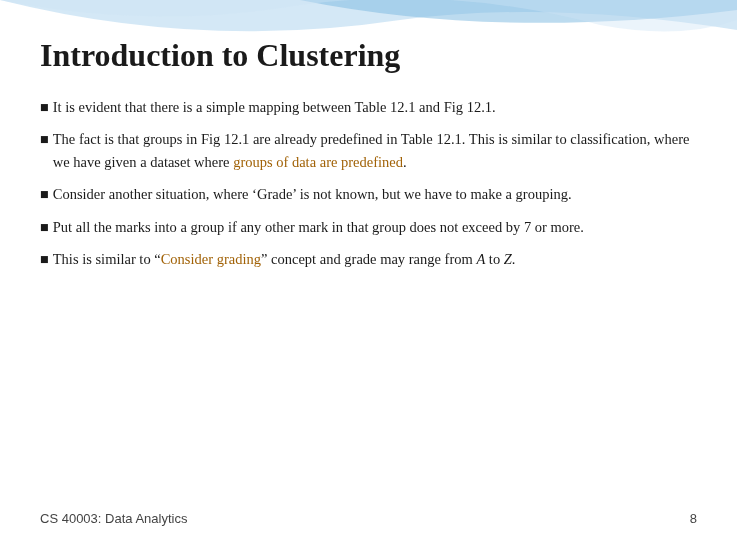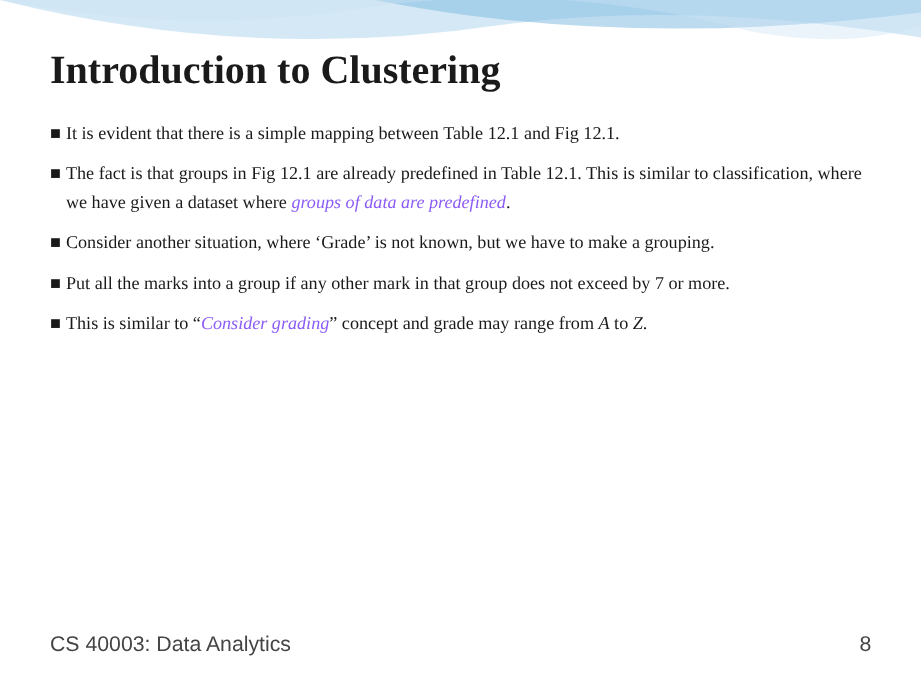--- a/index.html
+++ b/index.html
@@ -65,33 +65,32 @@
       margin-top: 0px;
       font-family: Georgia, serif;
     }
 
     .bullet-text {
       flex: 1;
       font-family: Georgia, serif;
     }
 
     .highlight-blue {
-      color: #8b5cf6;
-      font-style: italic;
+      color: #a16207;
     }
 
     .footer {
       position: absolute;
       bottom: 14px;
       left: 40px;
       right: 40px;
       display: flex;
       justify-content: space-between;
       align-items: center;
-      font-size: 17px;
+      font-size: 13px;
       color: #444444;
       font-family: Arial, sans-serif;
     }
   </style>
 </head>
 <body>
 
 <svg class="top-decoration" viewBox="0 0 737 60" preserveAspectRatio="none" xmlns="http://www.w3.org/2000/svg">
 
   <path d="M 0 0 Q 200 50 400 20 Q 550 0 737 30 L 737 0 Z" fill="#b8d8f0" opacity="0.6"></path>

